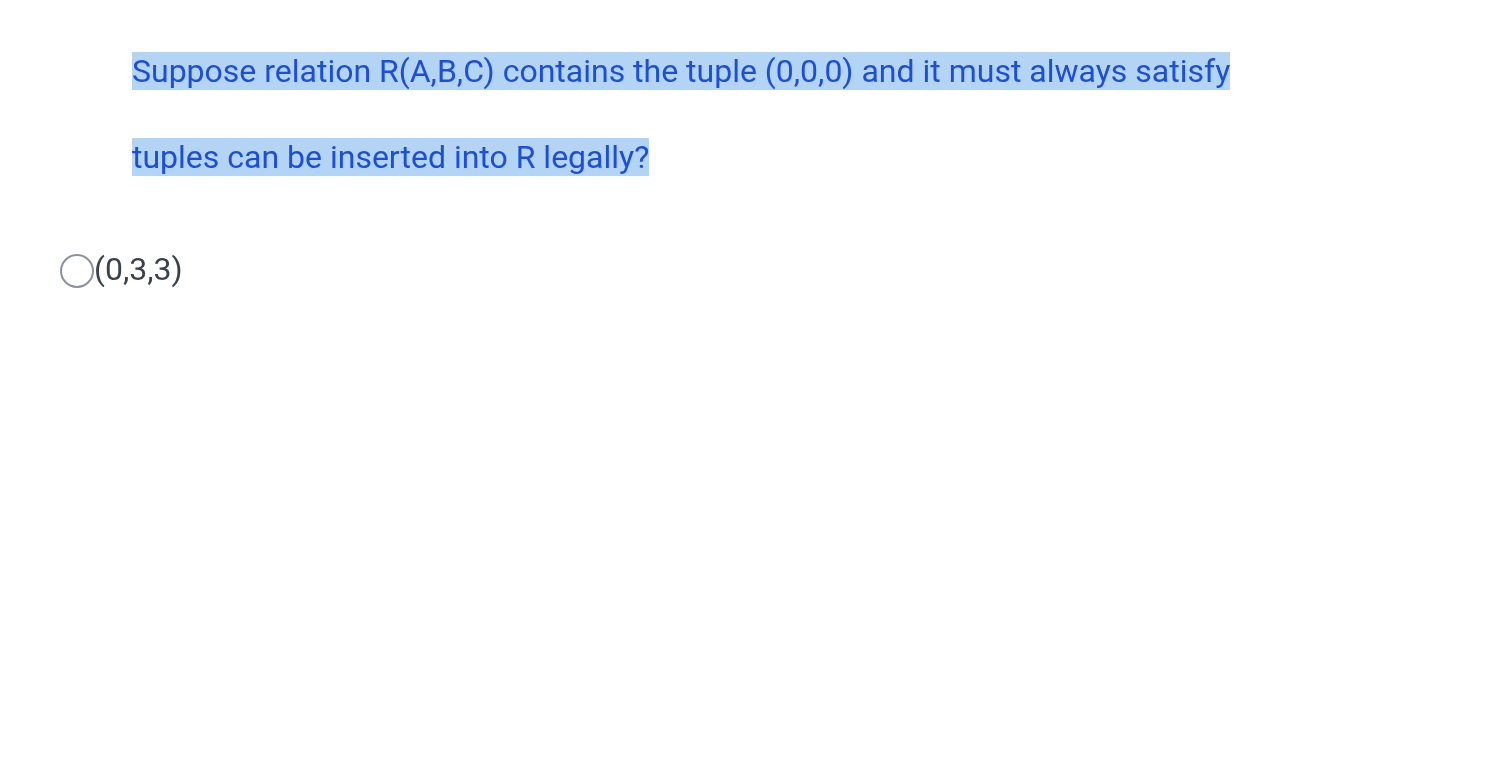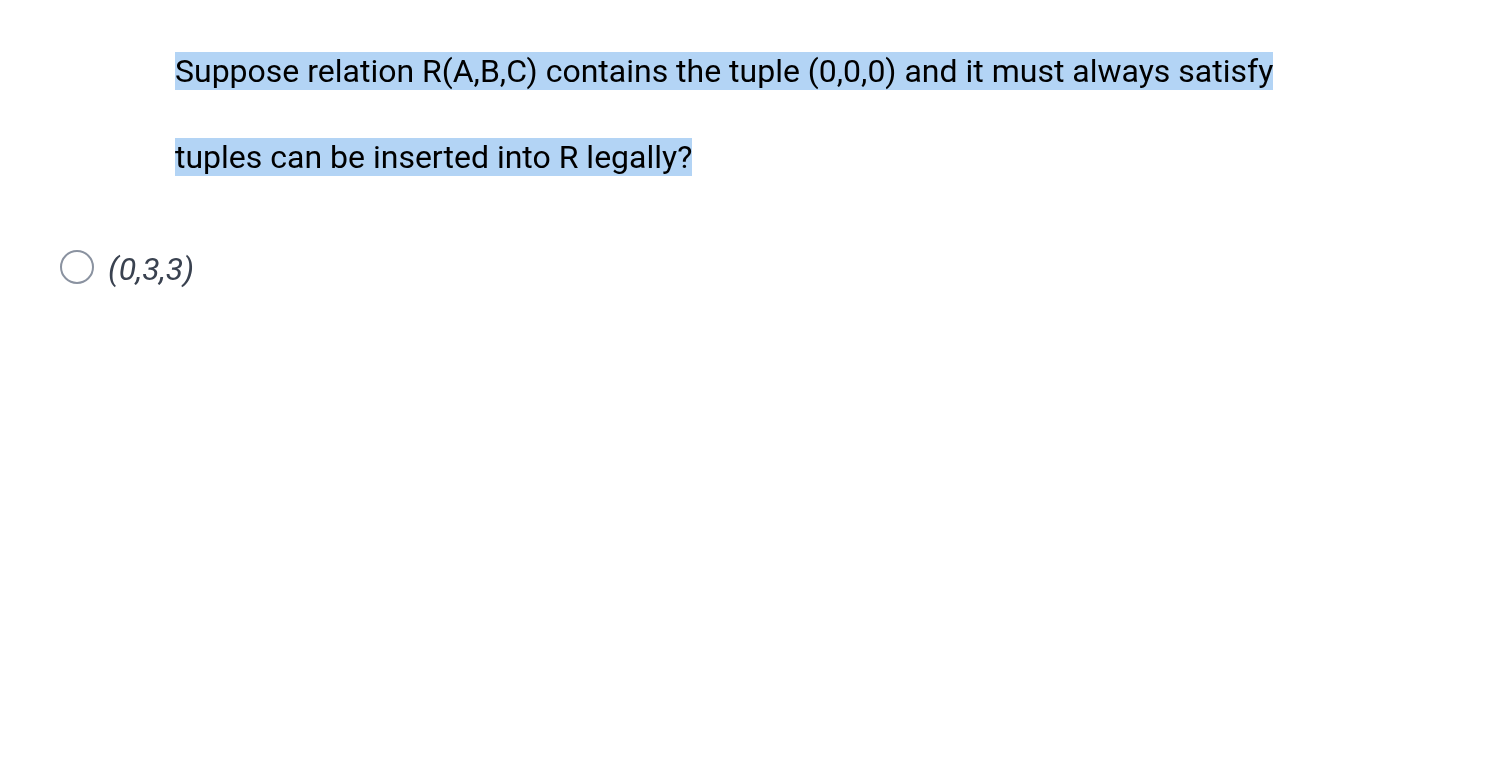--- a/index.html
+++ b/index.html
@@ -10,38 +10,36 @@
     body {
       font-family: -apple-system, BlinkMacSystemFont, "Segoe UI", Roboto, "Helvetica Neue", Arial, sans-serif;
       background: #ffffff;
       padding: 50px 60px;
       width: 1506px;
       height: 766px;
     }
     .question-text {
       font-size: 32px;
       line-height: 1.35;
-      color: #000000;
-      margin-left: 115px;
+      color: #1d4ed8;
+      margin-left: 72px;
       margin-bottom: 70px;
       font-weight: 400;
     }
     .highlight {
       background-color: #b3d4f5;
     }
     .options {
       display: flex;
       flex-direction: column;
       gap: 78px;
     }
     .option {
       display: flex;
-      align-items: flex-start;
-      gap: 14px;
-      font-style: italic;
+      align-items: flex-end;
     }
     .radio {
       width: 34px;
       height: 34px;
       border: 2px solid #8a92a0;
       border-radius: 50%;
       background: #ffffff;
       flex-shrink: 0;
       cursor: pointer;
     }

